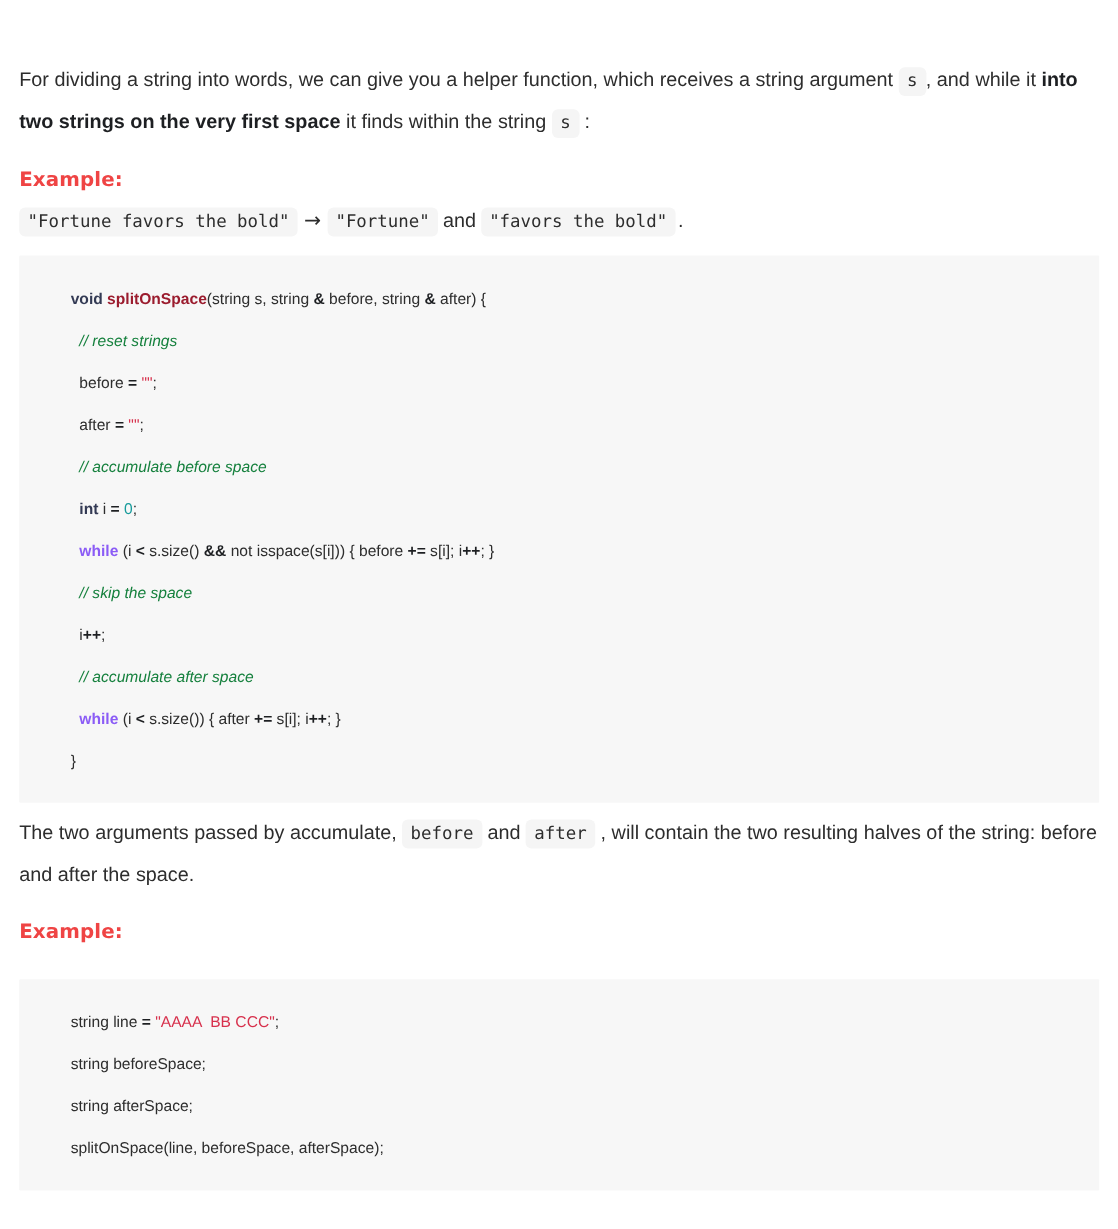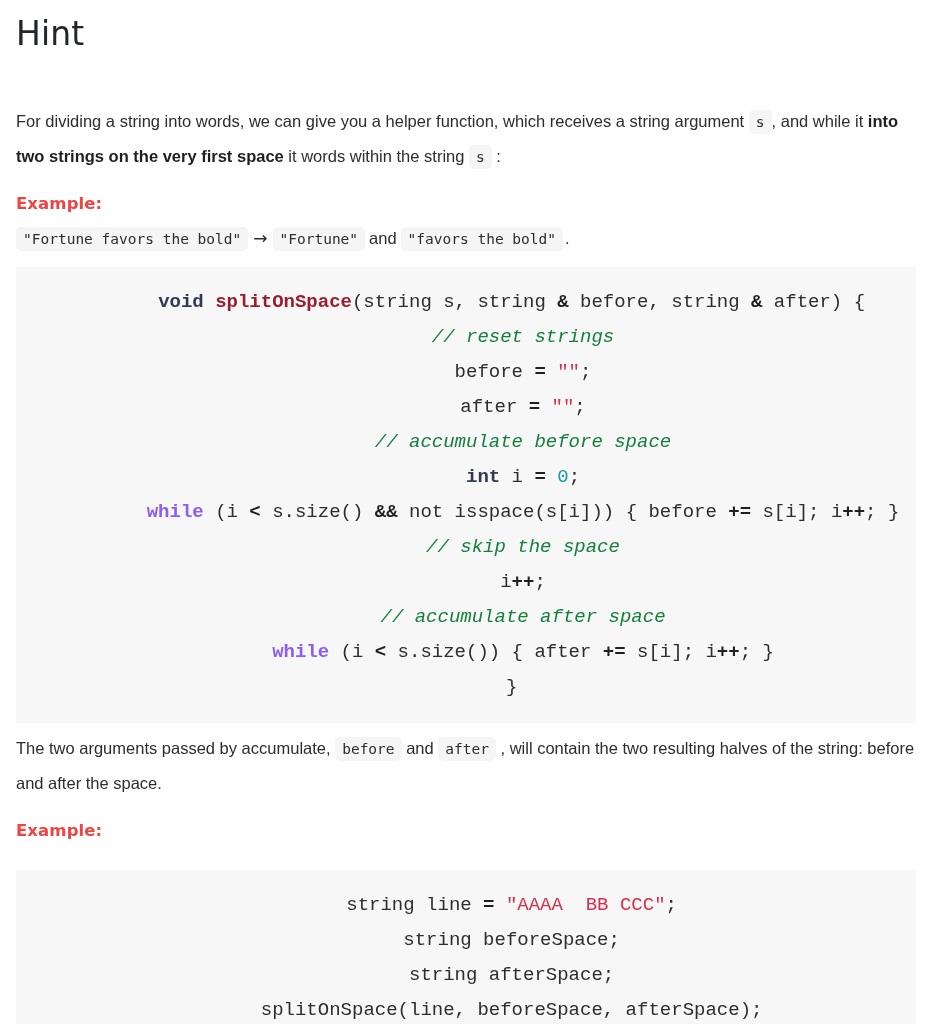--- a/index.html
+++ b/index.html
@@ -85,28 +85,27 @@
   }
   .example-line .trailing-dot {
     padding-left: 2px;
   }
 
   
   pre.codeblock {
     background: #f7f7f7;
     margin: 0;
     padding: 18px 14px 18px 14px;
-    font-family: Liberation Mono, monospace;
-    font-size: 19px;
+    font-family: Liberation Sans, sans-serif;
+    font-size: 13px;
     line-height: 35px;
     color: #2d2d2d;
     white-space: pre;
     overflow: hidden;
     border-radius: 1px;
-    text-align: center;
   }
   pre.codeblock .ln { display: block; }
 
   
   .t-kw    { color: #333a54; font-weight: 700; }   
   .t-fn    { color: #9b1c2e; font-weight: 700; }   
   .t-ctl   { color: #8b5cf6; font-weight: 700; }   
   .t-op    { color: #1d1f22; font-weight: 700; }   
   .t-str   { color: #d7304c; }                      
   .t-num   { color: #179b9b; }                      
@@ -118,25 +117,24 @@
   .gap-lg { height: 30px; }
   .gap-md { height: 20px; }
   .gap-sm { height: 12px; }
   .gap-xs { height: 8px; }
 </style>
 </head>
 <body>
 
 <div class="page">
 
-  <h1 class="page-title">Hint</h1>
 
   <div class="gap-xl"></div>
 
-  <p class="prose"><span>For dividing a string into words, we can give you a helper function, which receives a string argument </span><code class="chip">s</code><span>, and while it </span><b class="bold-phrase">into two strings on the very first space</b><span> it words within the string </span><code class="chip">s</code><span> :</span></p>
+  <p class="prose"><span>For dividing a string into words, we can give you a helper function, which receives a string argument </span><code class="chip">s</code><span>, and while it </span><b class="bold-phrase">into two strings on the very first space</b><span> it finds within the string </span><code class="chip">s</code><span> :</span></p>
 
   <div class="gap-md"></div>
 
   <div class="sub-heading">Example:</div>
 
   <div class="gap-xs"></div>
 
   <p class="example-line"><code class="chip">"Fortune favors the bold"</code><span class="arrow">→</span><code class="chip">"Fortune"</code><span class="word-and">and</span><code class="chip">"favors the bold"</code><span class="trailing-dot">.</span></p>
 
   <div class="gap-sm"></div>

